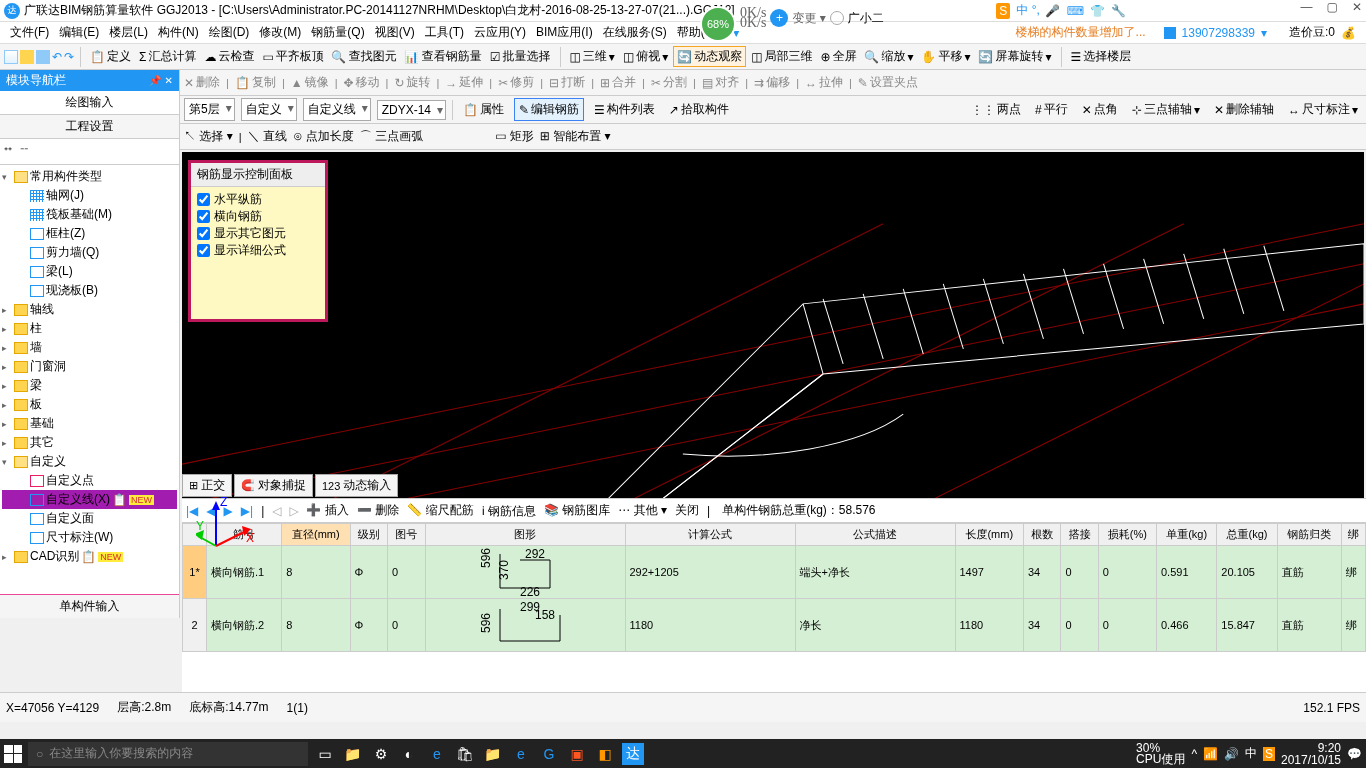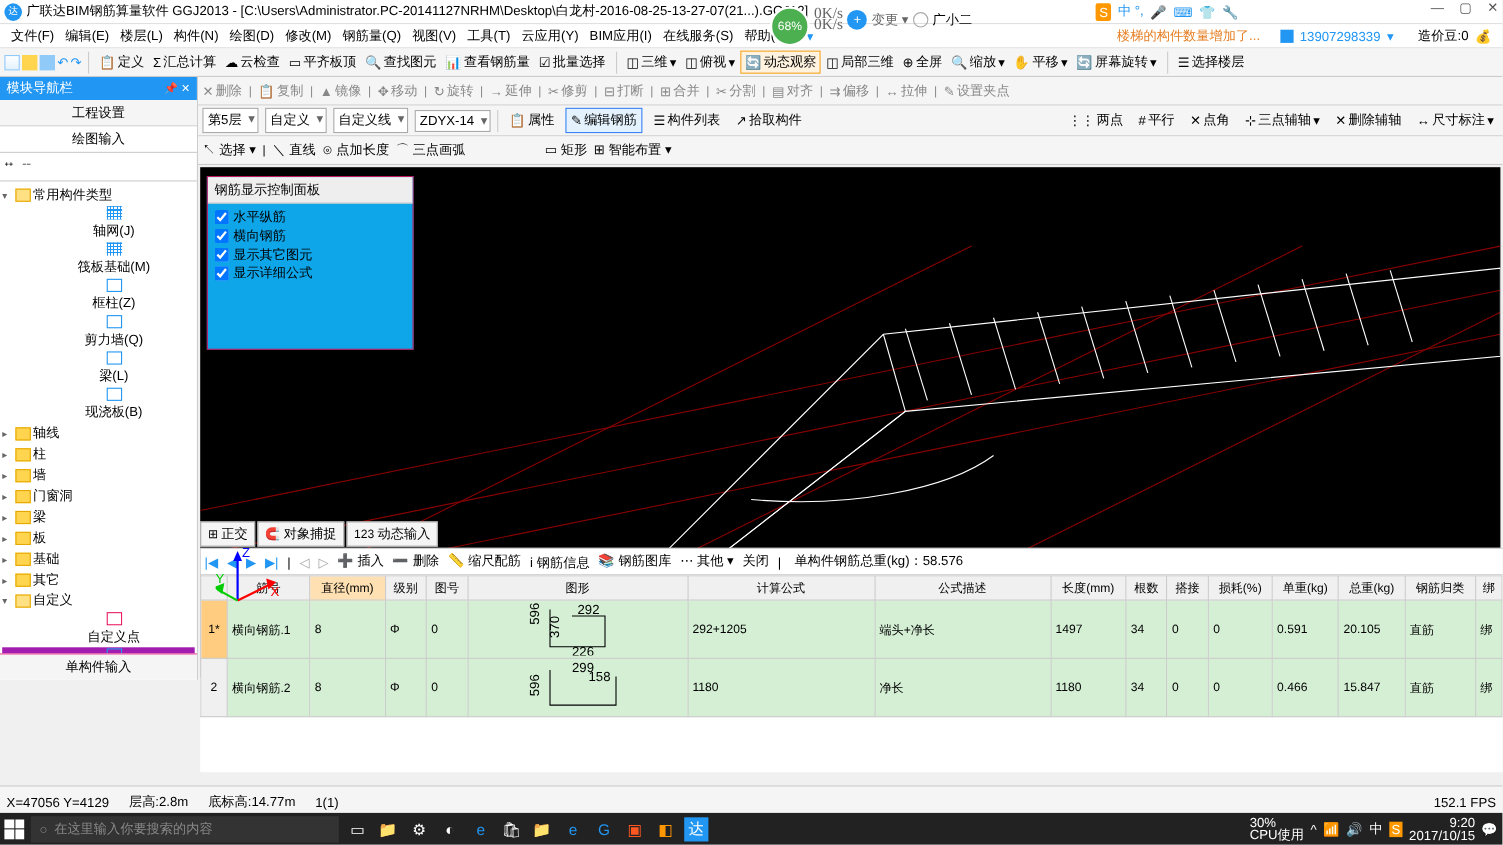--- a/index.html
+++ b/index.html
@@ -40,51 +40,51 @@
 .toolbar4{height:26px;background:#f5f5f5;border-bottom:1px solid #ccc;display:flex;align-items:center;padding:0 4px;gap:6px;font-size:11px;}
 .main{display:flex;height:548px;}
 .sidebar{width:180px;background:#fff;border-right:1px solid #ccc;display:flex;flex-direction:column;}
 .sidebar .hdr{background:#2196f3;color:#fff;padding:2px 6px;display:flex;align-items:center;justify-content:space-between;}
 .sidebar .hdr .x{font-size:10px;}
 .sidebar .tab{text-align:center;padding:3px;border-bottom:1px solid #ccc;background:#f5f5f5;}
 .sidebar .tab.active{background:#fff;}
 .sidebar .mini{padding:4px;border-bottom:1px solid #ccc;display:flex;gap:8px;}
 .tree{flex:1;overflow:auto;padding:2px;}
 .tree .node{display:flex;align-items:center;gap:2px;padding:1px 0;white-space:nowrap;}
-.tree .ind2{padding-left:28px;flex-direction:column;}
+.tree .ind2{padding-left:28px;}
 .tree .exp{width:10px;color:#666;font-size:9px;}
 .tree .fld{width:14px;height:12px;background:#ffd54f;border:1px solid #e6a800;}
 .tree .fld.open{background:#ffe082;}
 .tree .ico-grid{width:14px;height:12px;background:repeating-linear-gradient(#2196f3 0 1px,transparent 1px 3px),repeating-linear-gradient(90deg,#2196f3 0 1px,transparent 1px 3px);}
 .tree .ico-item{width:14px;height:12px;border:1px solid #2196f3;}
 .tree .sel{background:#a21caf;}
 .tree .new{background:#ffeb3b;color:#d32f2f;font-size:9px;padding:0 2px;}
 .sidebar .bottom-tab{text-align:center;padding:3px;border-top:1px solid #ec4899;background:#f5f5f5;}
 .viewport{flex:1;position:relative;background:#000;margin:2px;}
-.panel{position:absolute;left:6px;top:8px;width:188px;background:#0ea5e9;border:1px solid #be185d;font-size:11px;z-index:5;}
+.panel{position:absolute;left:6px;top:8px;width:140px;background:#fef9c3;border:3px solid #be185d;font-size:11px;z-index:5;}
 .panel .ph{background:#eee;padding:3px 6px;border-bottom:1px solid #ccc;}
 .panel .pb{padding:4px 6px 60px 6px;}
 .panel .chk{display:flex;align-items:center;gap:4px;}
 .axis{position:absolute;left:14px;bottom:60px;z-index:3;}
 .grid-lines line{stroke:#880000;stroke-width:1;}
 .beam path,.beam line{stroke:#fff;stroke-width:1;fill:none;}
 .bottom-tabs{position:absolute;left:182px;top:474px;display:flex;gap:2px;}
 .bottom-tabs .bt{border:1px solid #aaa;padding:2px 6px;background:#f5f5f5;display:flex;align-items:center;gap:3px;font-size:11px;}
 .gridarea{position:absolute;left:182px;top:498px;right:0;height:204px;background:#fff;border-top:1px solid #ccc;display:flex;flex-direction:column;}
 .grid-tb{height:24px;border-bottom:1px solid #ccc;display:flex;align-items:center;padding:0 4px;gap:8px;font-size:11px;}
 .grid-tb .nav{color:#2196f3;}
 .grid-tb .info{margin-left:4px;}
 .dg{border-collapse:collapse;width:100%;}
 .dg th{background:#f0f0f0;border:1px solid #ccc;padding:3px 4px;font-weight:normal;font-size:11px;}
 .dg th.hl{background:#ffe0b2;}
 .dg td{border:1px solid #ccc;padding:2px 4px;background:#d5efd5;font-size:11px;height:52px;}
 .dg td.rowh{background:#f0f0f0;text-align:center;width:24px;}
 .dg td.rowh.cur{background:#ffcc80;}
 .dg .shape{position:relative;height:48px;}
-.statusbar{position:absolute;left:0;bottom:24px;right:0;height:30px;background:#f5f5f5;border-top:1px solid #ccc;display:flex;align-items:center;padding:0 6px;font-size:11px;gap:18px;}
+.statusbar{position:absolute;left:0;bottom:46px;right:0;height:30px;background:#f5f5f5;border-top:1px solid #ccc;display:flex;align-items:center;padding:0 6px;font-size:11px;gap:18px;}
 .statusbar .fps{margin-left:auto;}
 .taskbar{position:absolute;left:0;bottom:0;right:0;height:29px;background:#222;display:flex;align-items:center;padding:0 4px;gap:6px;color:#fff;font-size:11px;}
 .taskbar .start{width:18px;height:18px;display:grid;grid-template:1fr 1fr/1fr 1fr;gap:1px;}
 .taskbar .start div{background:#fff;}
 .taskbar .search{flex:0 0 280px;background:#333;height:24px;display:flex;align-items:center;padding:0 8px;color:#888;gap:6px;}
 .taskbar .tico{width:22px;height:22px;display:flex;align-items:center;justify-content:center;font-size:14px;}
 .taskbar .tray{margin-left:auto;display:flex;align-items:center;gap:6px;}
 .taskbar .clock{text-align:right;line-height:12px;font-size:10px;}
 </style>
 </head>
@@ -167,22 +167,22 @@
  <div class="sep"></div>
  <span class="btn">☰ <span>选择楼层</span></span>
 </div>
 
 <div class="main">
  <div class="sidebar">
   <div class="hdr">
         <span>模块导航栏</span>
         <span class="x">📌 ✕</span>
       </div>
+  <div class="tab active">绘图输入</div>
   <div class="tab">工程设置</div>
-  <div class="tab active">绘图输入</div>
   <div class="mini">
         <span>⁺⁺</span>
         <span>⁻⁻</span>
       </div>
   <div class="tree">
    <div class="node">
           <span class="exp">▾</span>
           <span class="fld open"></span>
           <span>常用构件类型</span>
         </div>

